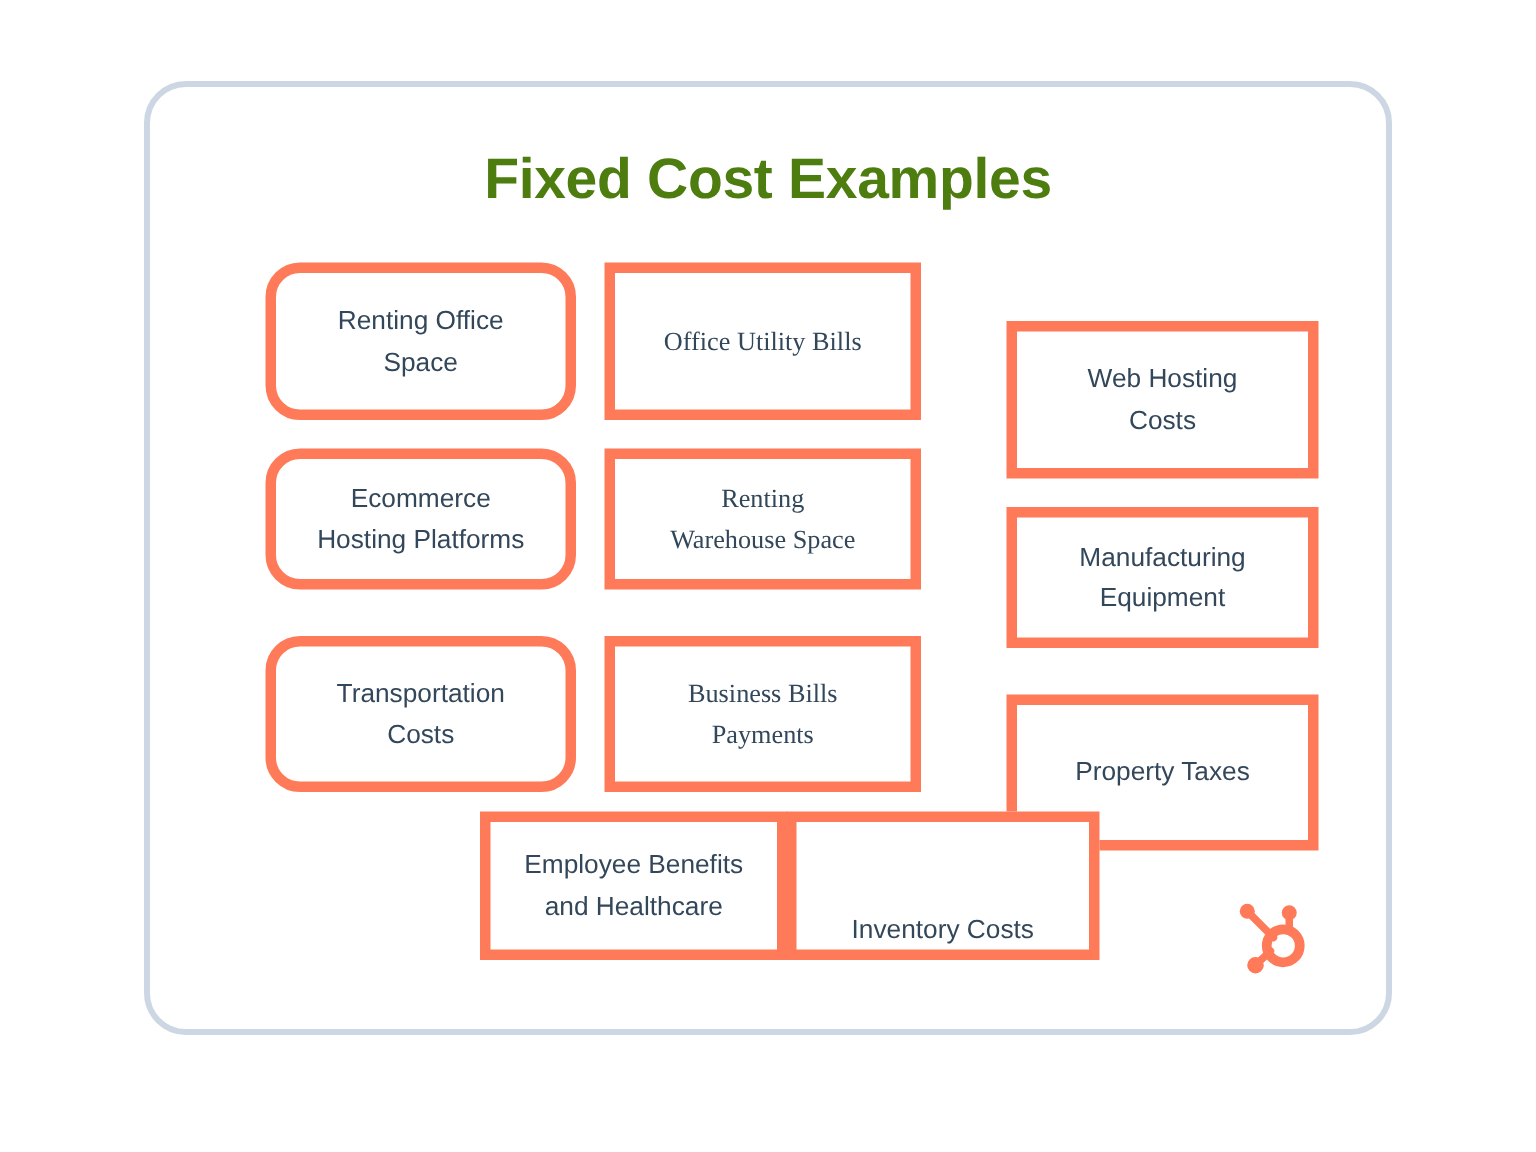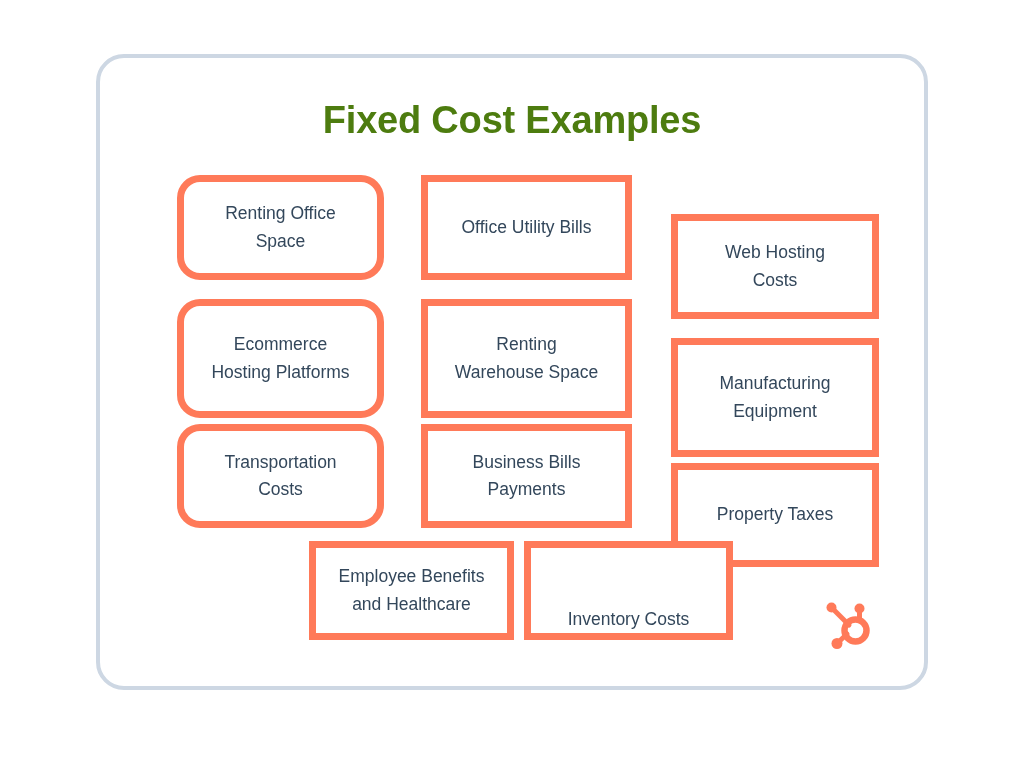--- a/index.html
+++ b/index.html
@@ -71,31 +71,31 @@
     font-size: 17.5px;
     line-height: 1.55;
     color: #33475b;
     font-weight: 400;
     padding: 0 8px;
     white-space: pre-line;
   }
 
   
   .c1 { left: 77px;  width: 207px; border-radius: 23px; }
-  .c2 { left: 321px; width: 211px; }
+  .c2 { left: 303px; width: 211px; font-family: Liberation Serif, serif; }
   .c3 { left: 571px; width: 208px; margin-top: 39px; }
 
   
   .r1 { top: 117px; height: 105px; }
-  .r2 { top: 241px; height: 119px; }
+  .r2 { top: 241px; height: 94px; }
   .r3 { top: 366px; height: 104px; }
   .r4 { top: 483px; height: 99px; }
 
   
-  .b1 { left: 209px; width: 205px; }
+  .b1 { left: 220px; width: 205px; }
   .b2 { left: 424px; width: 209px; align-items: flex-end; }
 
   
   #logo {
     position: absolute;
     left: 722px;
     top: 541px;
     width: 54px;
     height: 54px;
   }

